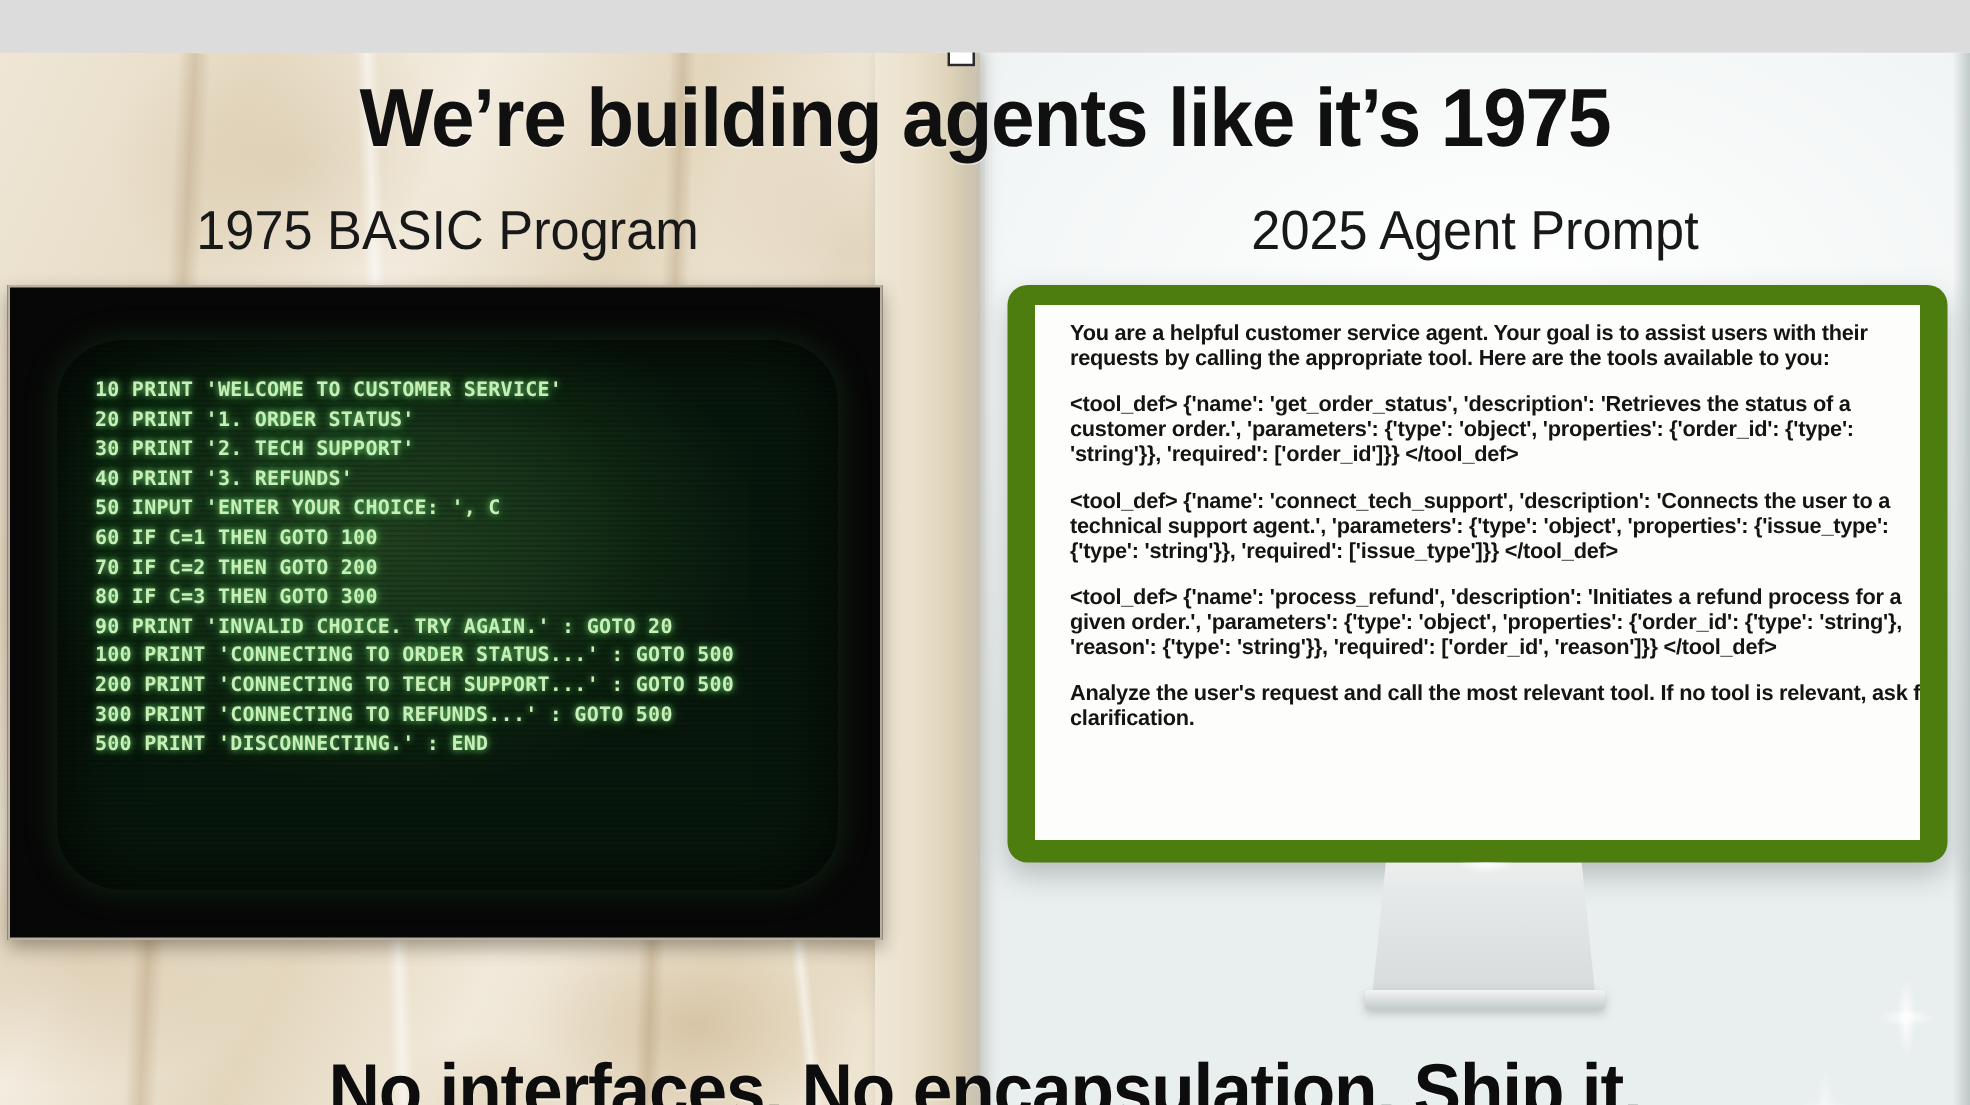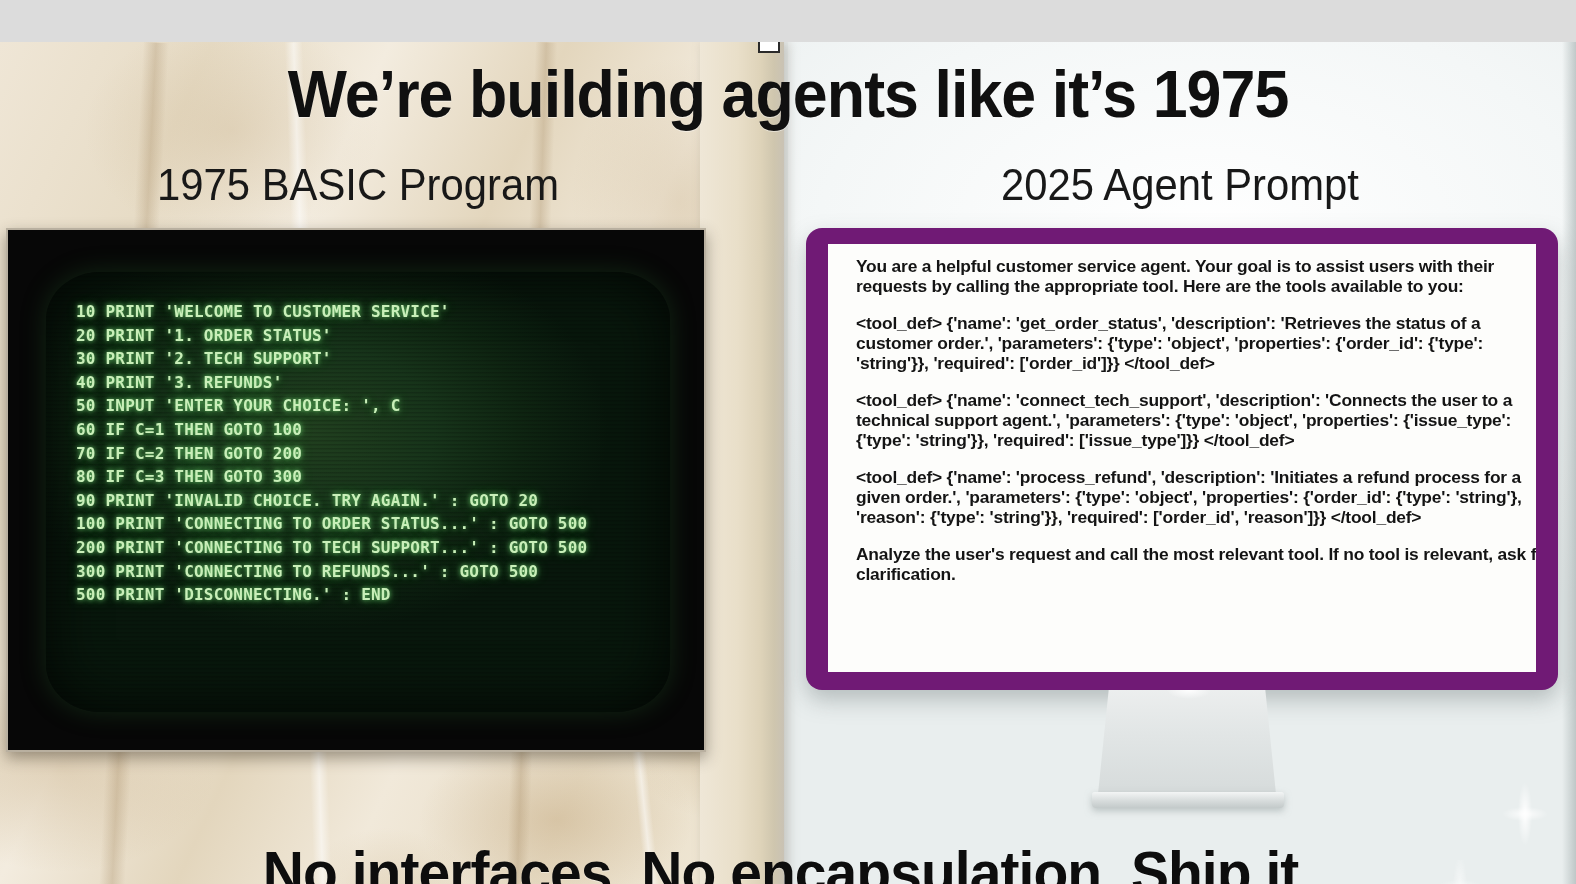--- a/index.html
+++ b/index.html
@@ -106,21 +106,21 @@
     font-size:16px;line-height:23.6px;font-weight:700;
     color:#c9efb9;
     text-shadow:0 0 5px rgba(140,255,140,.75),0 0 12px rgba(80,220,90,.42);
     white-space:pre;letter-spacing:.2px;
   }
   .crt-code div{height:23.6px;}
 
   
   .monitor{
     position:absolute;left:806px;top:186px;width:752px;height:462px;
-    background:#701a75;border-radius:16px;
+    background:#4d7c0f;border-radius:16px;
     box-shadow:0 10px 22px rgba(120,130,130,.45);
   }
   .monitor-screen{
     position:absolute;left:22px;top:16px;width:708px;height:428px;
     background:#fdfdfb;overflow:hidden;
   }
   .prompt{
     position:absolute;left:28px;top:12px;width:700px;
     font-size:17.4px;line-height:20px;font-weight:700;color:#141414;
     letter-spacing:-.2px;

